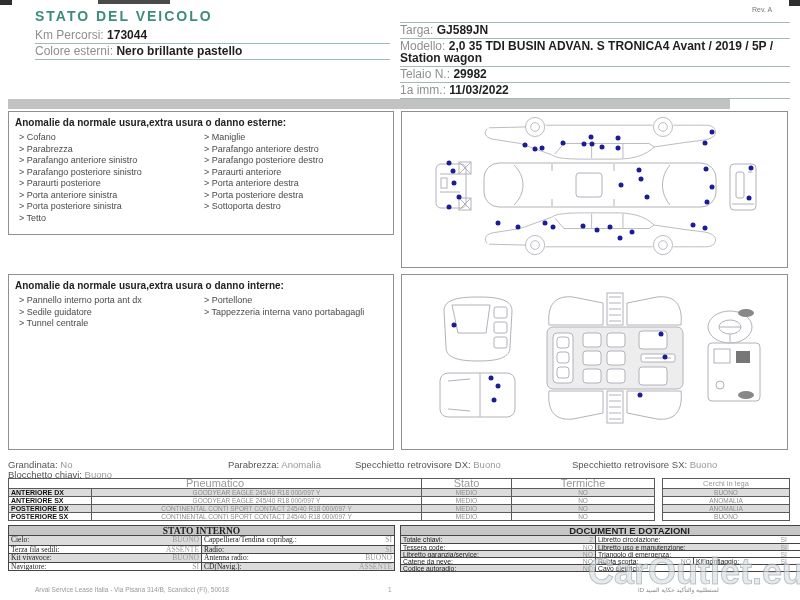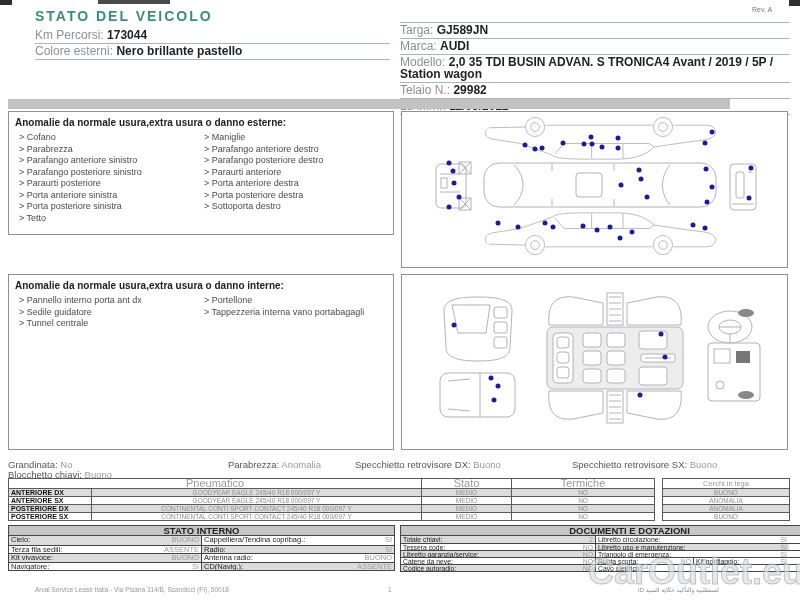--- a/index.html
+++ b/index.html
@@ -58,21 +58,21 @@
   .tire-row > div { font-size:6.5px; color:#8d8d8d; text-align:center; line-height:8px; border-left:1px solid #5a5a5a; overflow:hidden; white-space:nowrap; }
   .tire-row > div:first-child { border-left:none; text-align:left; padding-left:2px; font-size:7px; font-weight:bold; color:#111; }
   .cerchi { left:662px; top:478px; width:128px; border:1px solid #5a5a5a; }
   .cerchi .hc { font-size:7.5px; color:#9a9a9a; text-align:center; line-height:9px; height:9px; }
   .cerchi .cv { font-size:6.5px; color:#8d8d8d; text-align:center; line-height:8px; height:8px; border-top:1px solid #5a5a5a; }
   .g { background:#dcdcdc; }
 
   
   .btable { border:1px solid #444; }
   .btable .bhead { background:#c6c6c6; font-size:9.5px; font-weight:bold; text-align:center; line-height:10px; height:10px; border-bottom:1px solid #444; }
-  .si-table { left:8px; top:525px; width:387px; }
+  .si-table { left:8px; top:525px; width:387px;font-family:Liberation Serif, serif; }
   .doc-table { left:400px; top:525px; width:459px; }
   .brow { display:grid; border-top:1px solid #444; }
   .brow:nth-child(2) { border-top:none; }
   .si-table .brow { grid-template-columns:192px 193px; height:8.5px; }
   .doc-table .brow { grid-template-columns:194px 194px; height:7px; }
   .doc-table .brow.three { grid-template-columns:194px 98px 96px; }
   .bcell { display:flex; justify-content:space-between; border-left:1px solid #444; overflow:hidden; white-space:nowrap; padding:0 2px; }
   .bcell:first-child { border-left:none; }
   .si-table .bcell { font-size:7.5px; line-height:8.5px; }
   .doc-table .bcell { font-size:6.8px; line-height:7px; }
@@ -100,21 +100,20 @@
   <div class="abs title">STATO DEL VEICOLO</div>
   <div class="abs rev">Rev. A</div>
 
   <div class="abs kv kv-left">
     <div class="kvrow"><span class="lbl">Km Percorsi:</span> <span class="val">173044</span></div>
     <div class="kvrow"><span class="lbl">Colore esterni:</span> <span class="val">Nero brillante pastello</span></div>
   </div>
 
   <div class="abs kv kv-right">
     <div class="kvrow"><span class="lbl">Targa:</span> <span class="val">GJ589JN</span></div>
-    <div class="kvrow"><span class="lbl">Marca:</span> <span class="val">AUDI</span></div>
     <div class="kvrow"><span class="lbl">Modello:</span> <span class="val">2,0 35 TDI BUSIN ADVAN. S TRONICA4 Avant / 2019 / 5P / Station wagon</span></div>
     <div class="kvrow"><span class="lbl">Telaio N.:</span> <span class="val">29982</span></div>
     <div class="kvrow"><span class="lbl">1a imm.:</span> <span class="val">11/03/2022</span></div>
   </div>
 
   <div class="abs gray-bar"></div>
 
   <div class="abs box ext-list">
     <div class="anom-title">Anomalie da normale usura,extra usura o danno esterne:</div>
     <div class="anom-cols">

